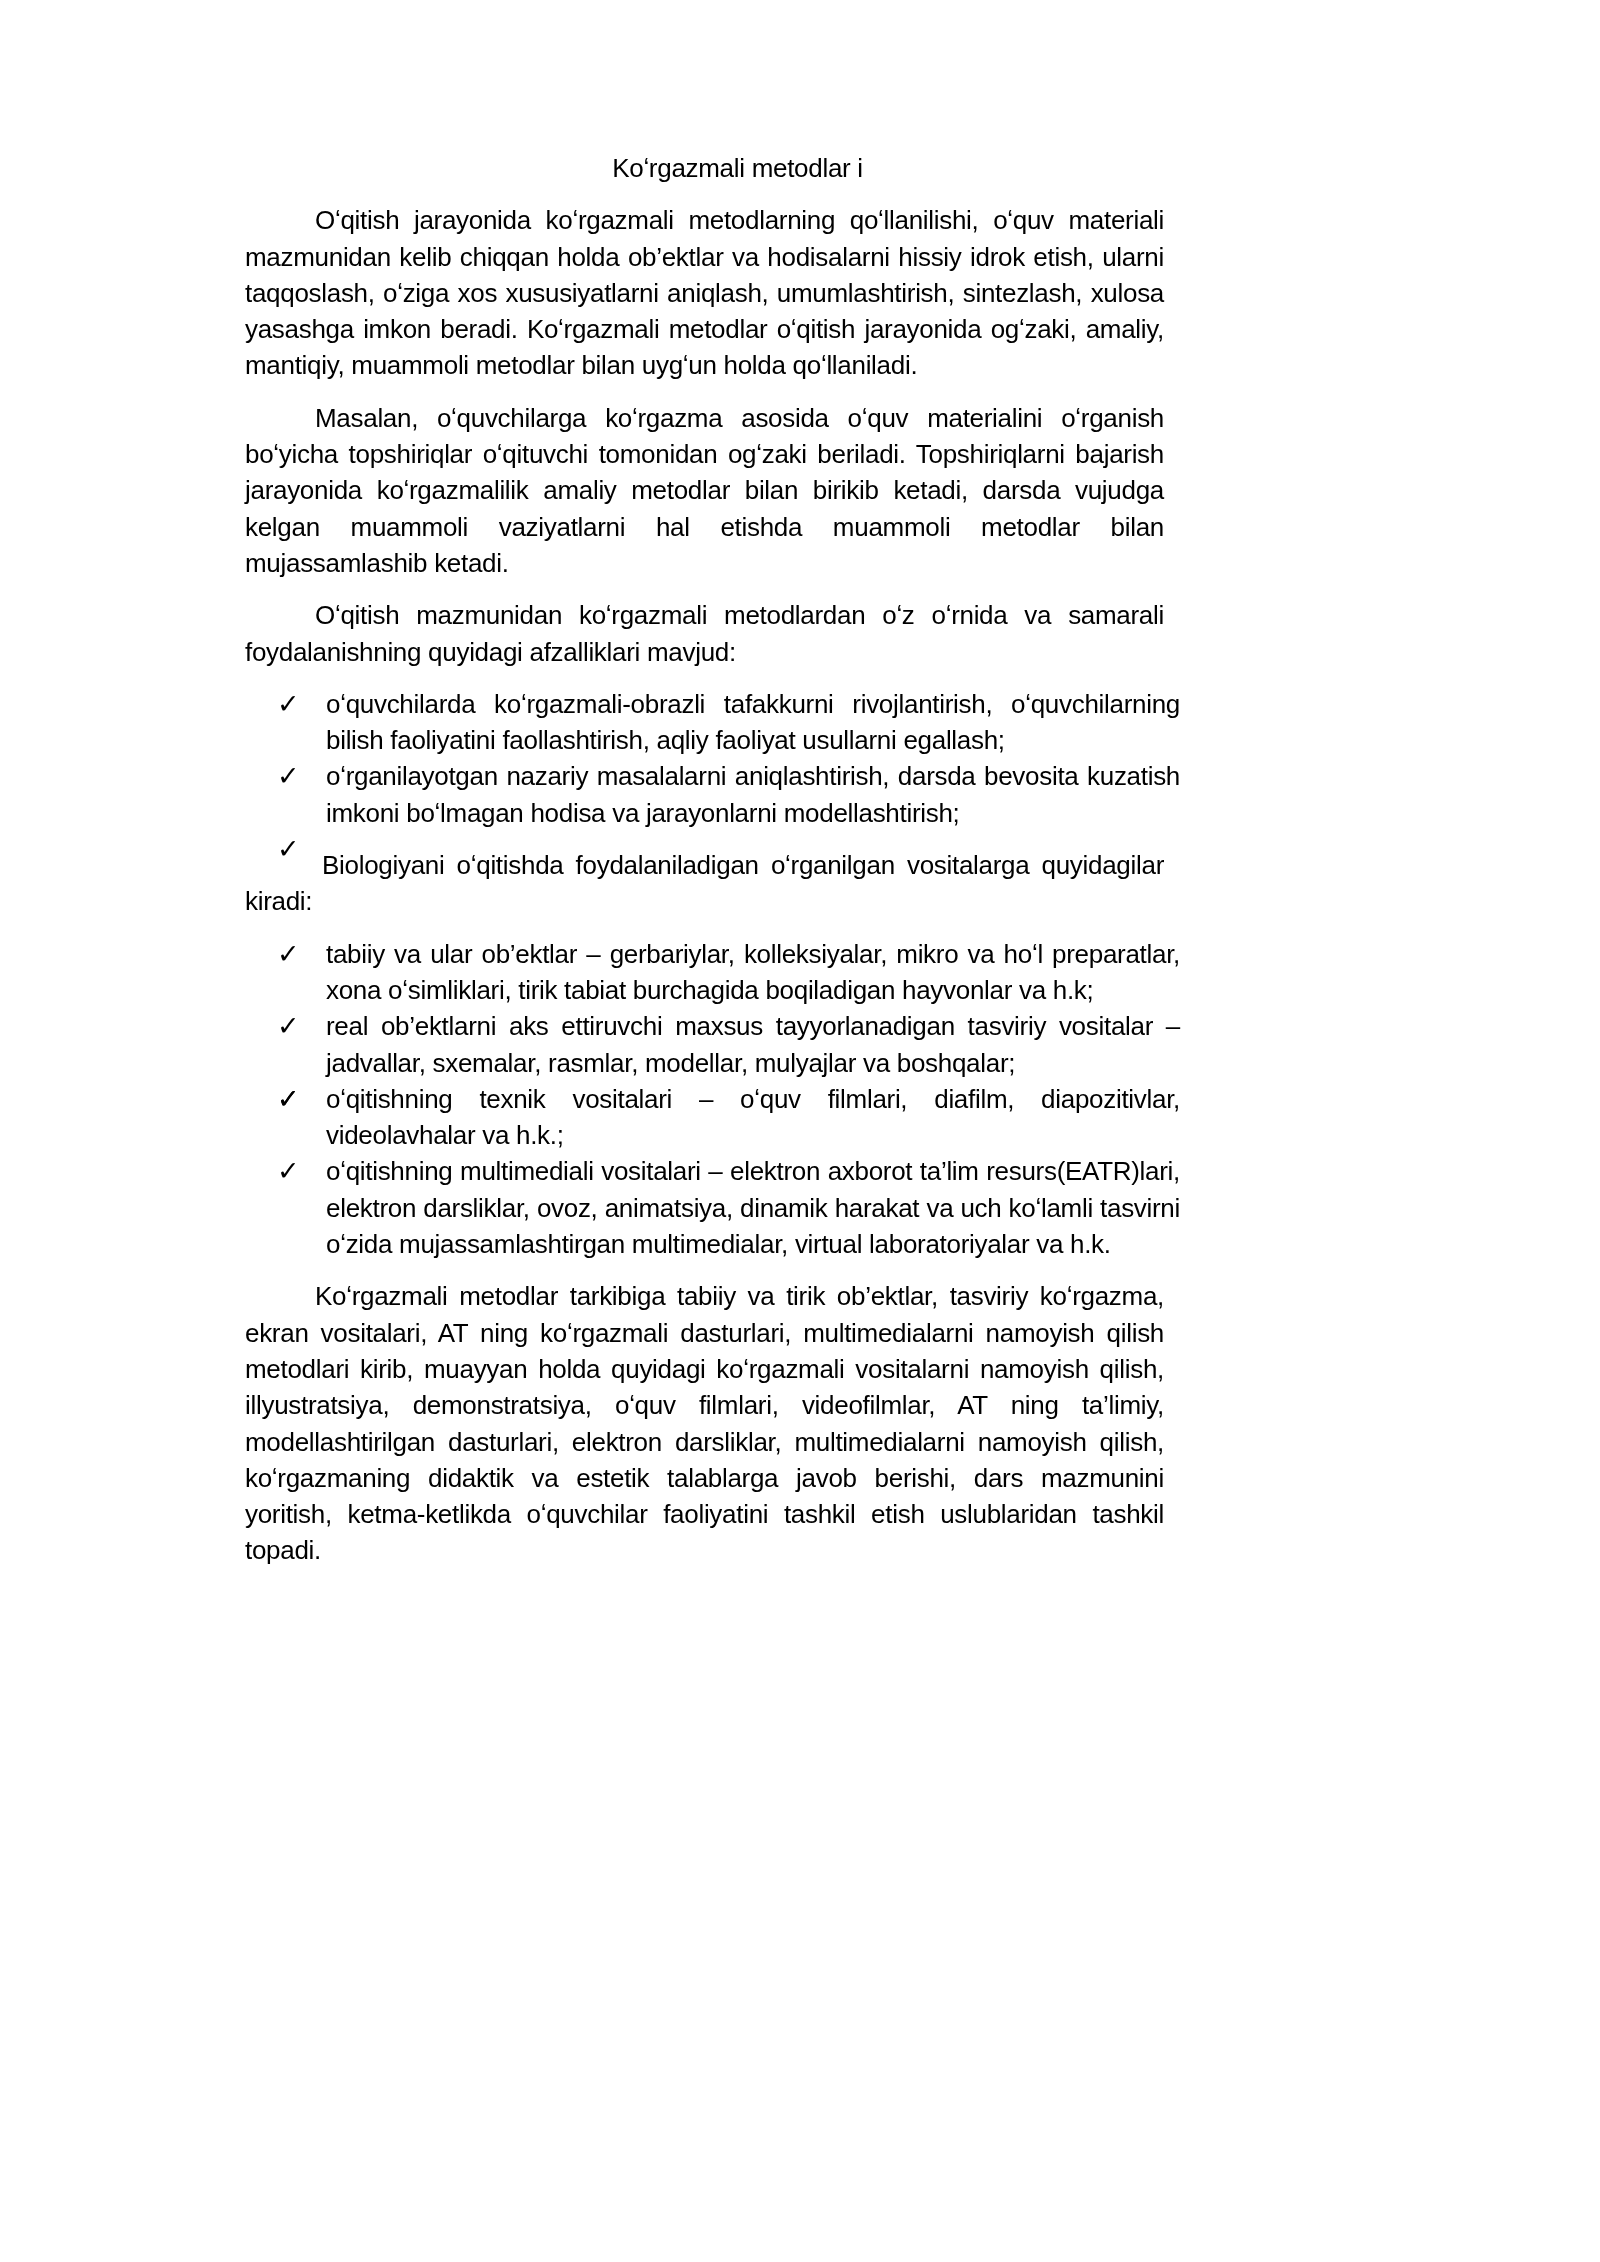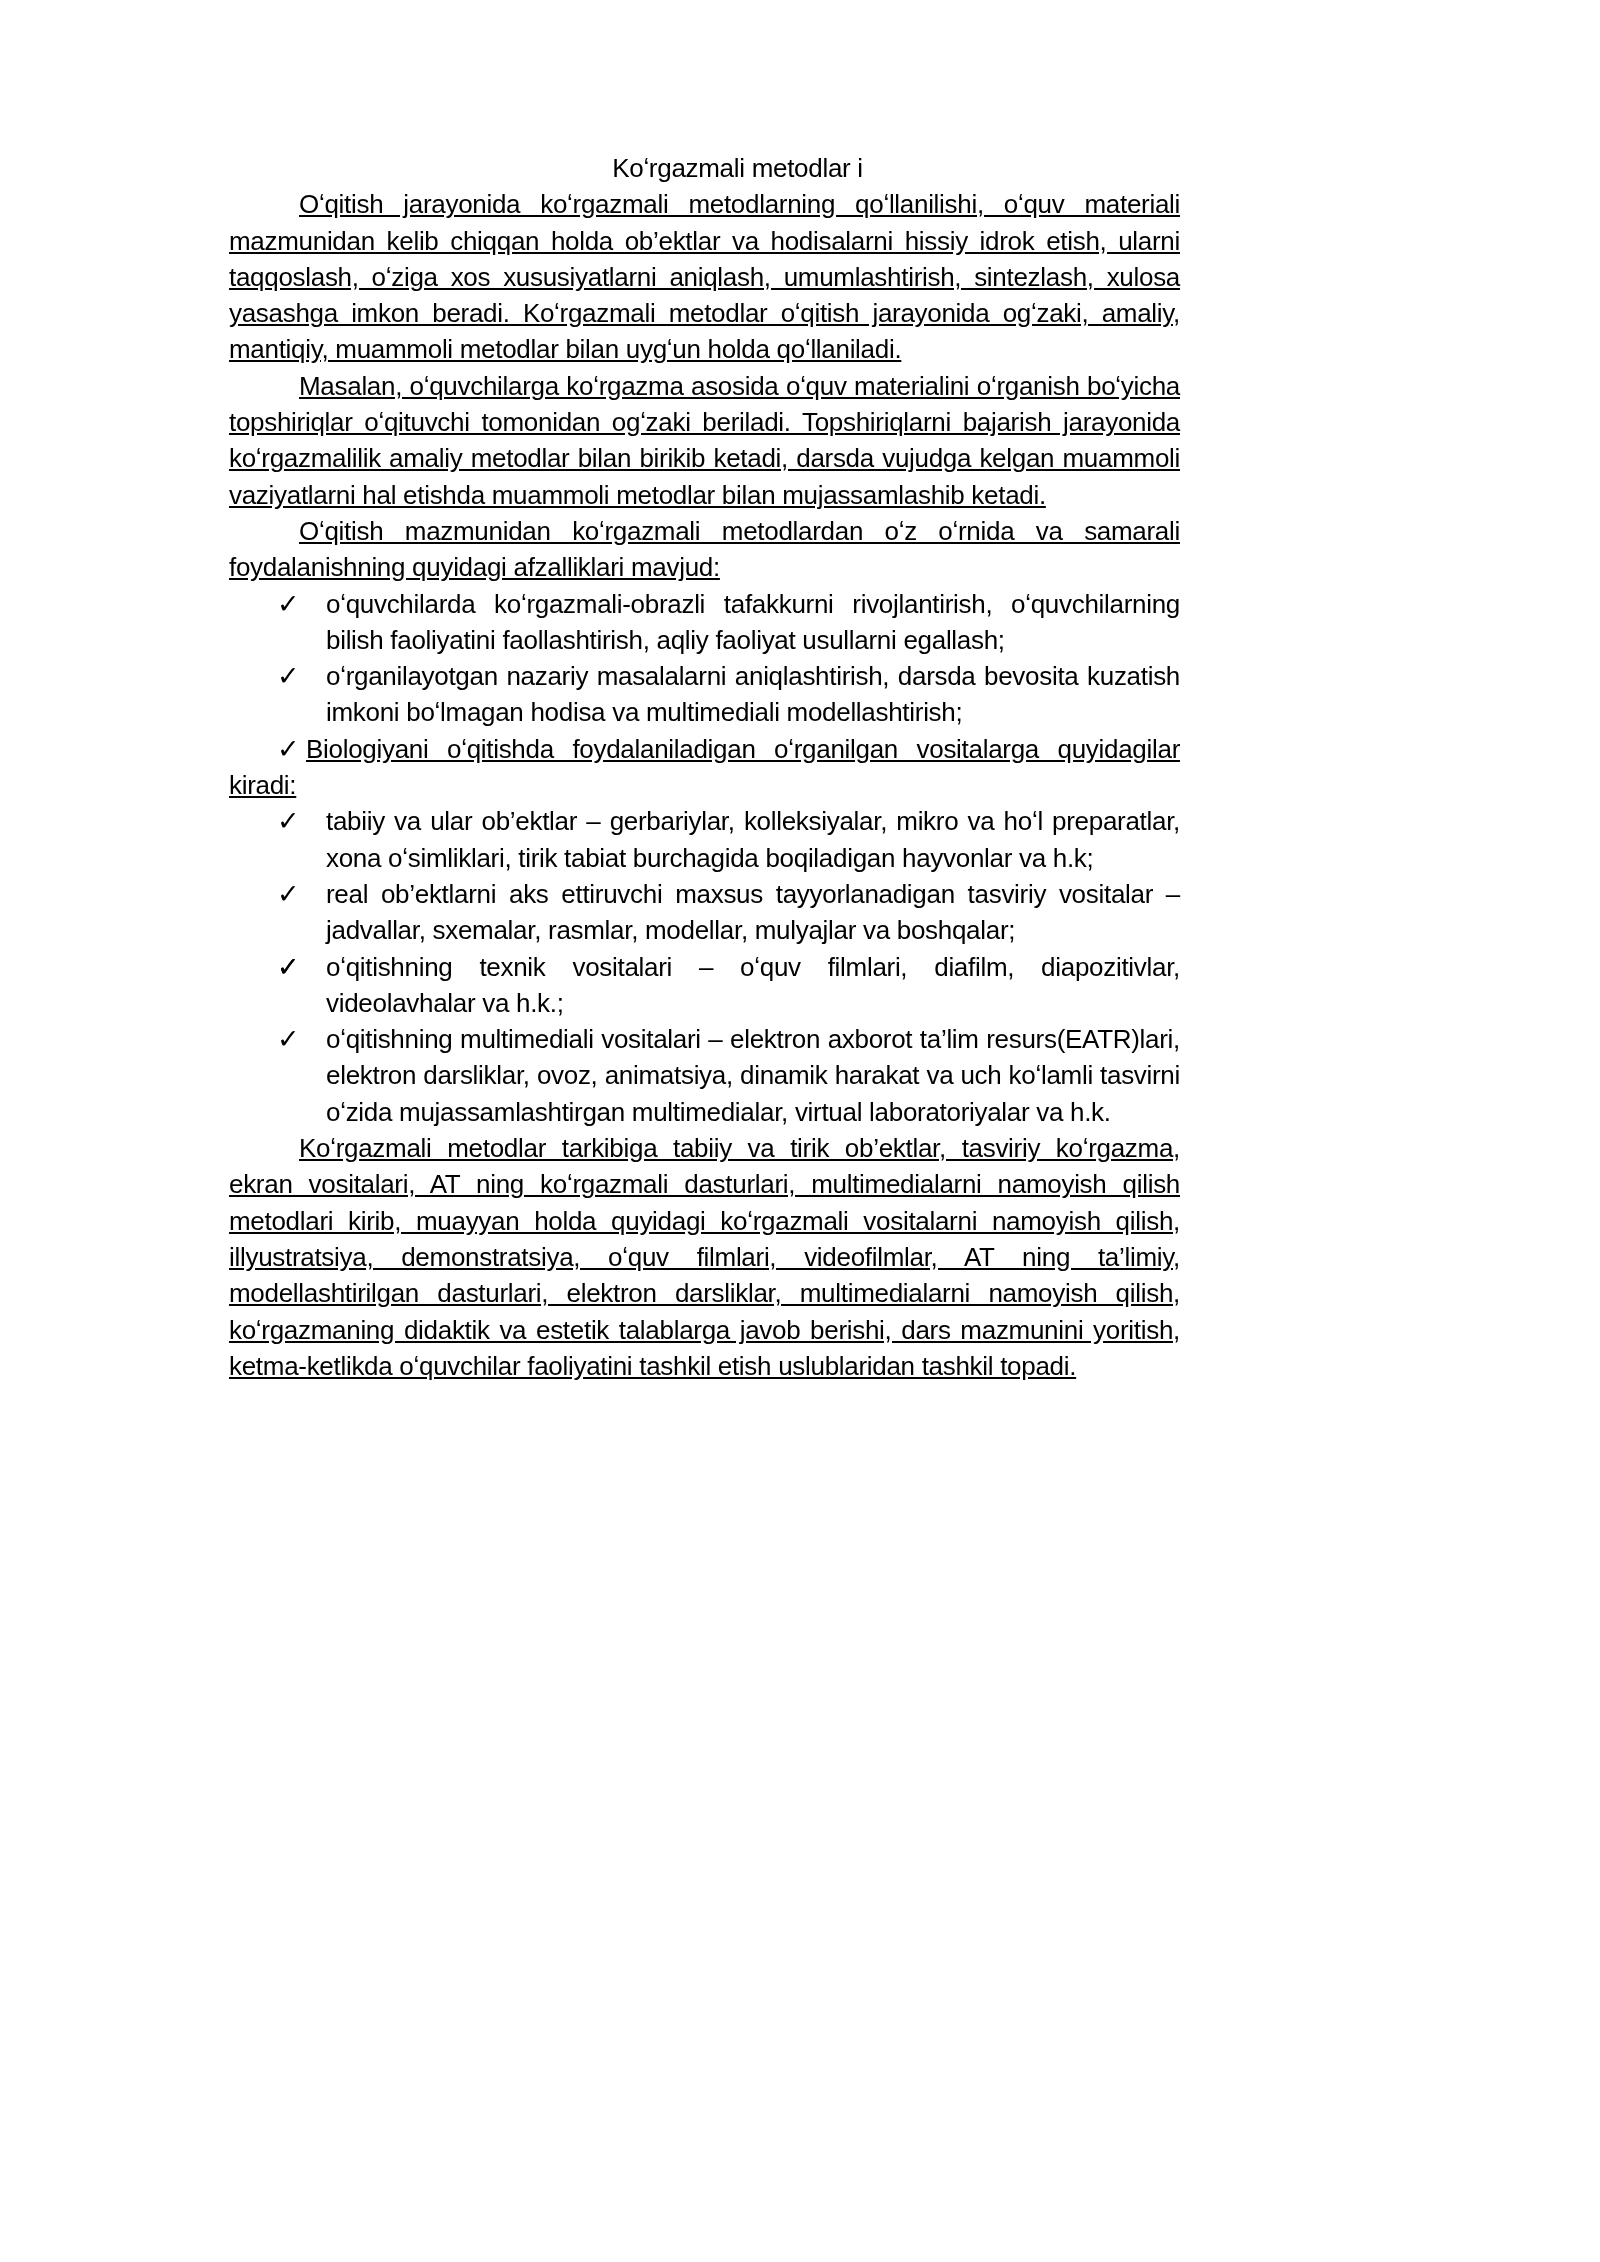--- a/index.html
+++ b/index.html
@@ -20,24 +20,23 @@
     letter-spacing: -0.3px;
     color: #000000;
     overflow: hidden;
   }
   .title {
     text-align: center;
     transform: translateX(33px);
     white-space: nowrap;
   }
   p.para {
-    margin: 0;
+    margin: 16px;
     text-align: justify;
     text-indent: 70px;
-    text-decoration: underline;
   }
   p.para.biology {
     text-indent: 77px;
   }
   ul.checklist {
     list-style: none;
     margin: 0;
     padding: 0;
   }
   ul.checklist li {
@@ -68,21 +67,21 @@
 
   <p class="para">Oʻqitish mazmunidan koʻrgazmali metodlardan oʻz oʻrnida va samarali foydalanishning quyidagi afzalliklari mavjud:</p>
 
   <ul class="checklist">
     <li>
       <span class="check">✓</span>
       <span>oʻquvchilarda koʻrgazmali-obrazli tafakkurni rivojlantirish, oʻquvchilarning bilish faoliyatini faollashtirish, aqliy faoliyat usullarni egallash;</span>
     </li>
     <li>
       <span class="check">✓</span>
-      <span>oʻrganilayotgan nazariy masalalarni aniqlashtirish, darsda bevosita kuzatish imkoni boʻlmagan hodisa va multimediali modellashtirish;</span>
+      <span>oʻrganilayotgan nazariy masalalarni aniqlashtirish, darsda bevosita kuzatish imkoni boʻlmagan hodisa va jarayonlarni modellashtirish;</span>
     </li>
     <li>
       <span class="check">✓</span>
     </li>
   </ul>
 
   <p class="para biology">Biologiyani oʻqitishda foydalaniladigan oʻrganilgan vositalarga quyidagilar kiradi:</p>
 
   <ul class="checklist">
     <li>

